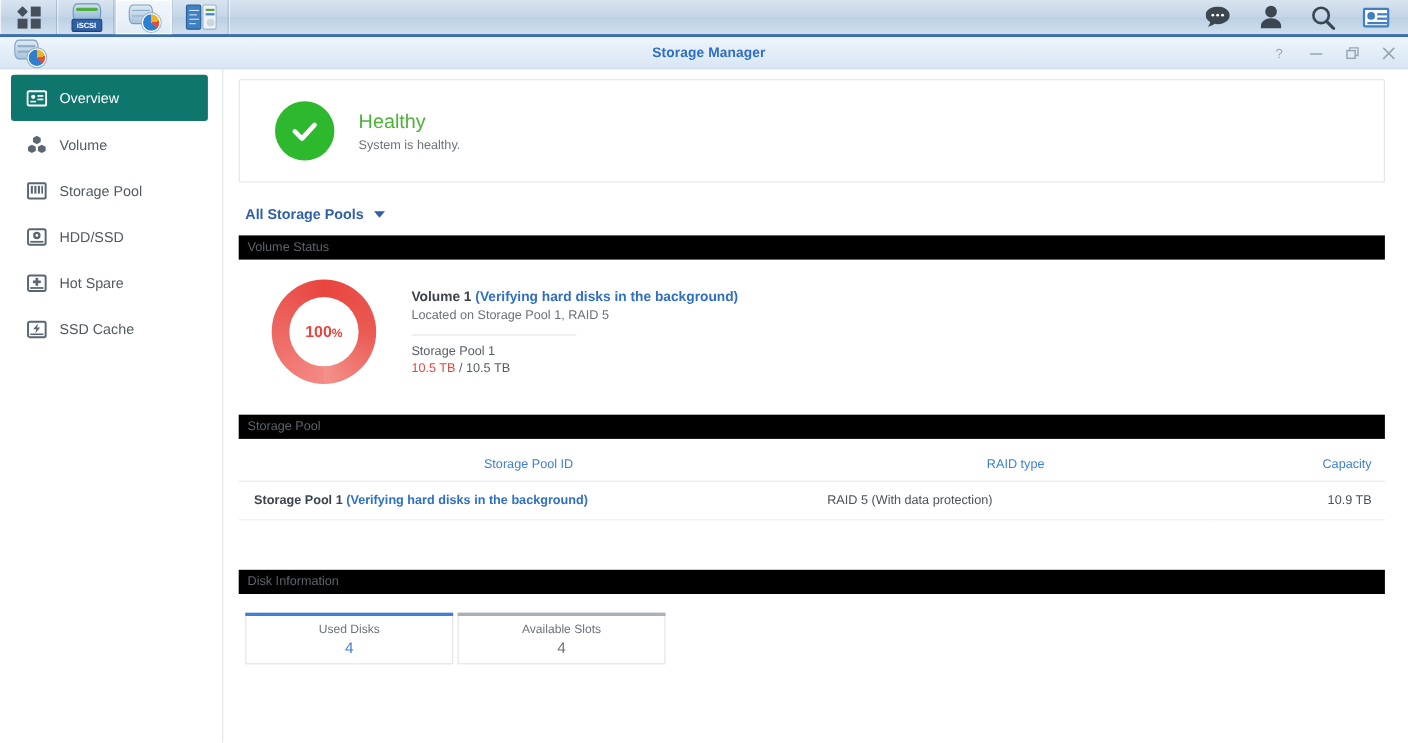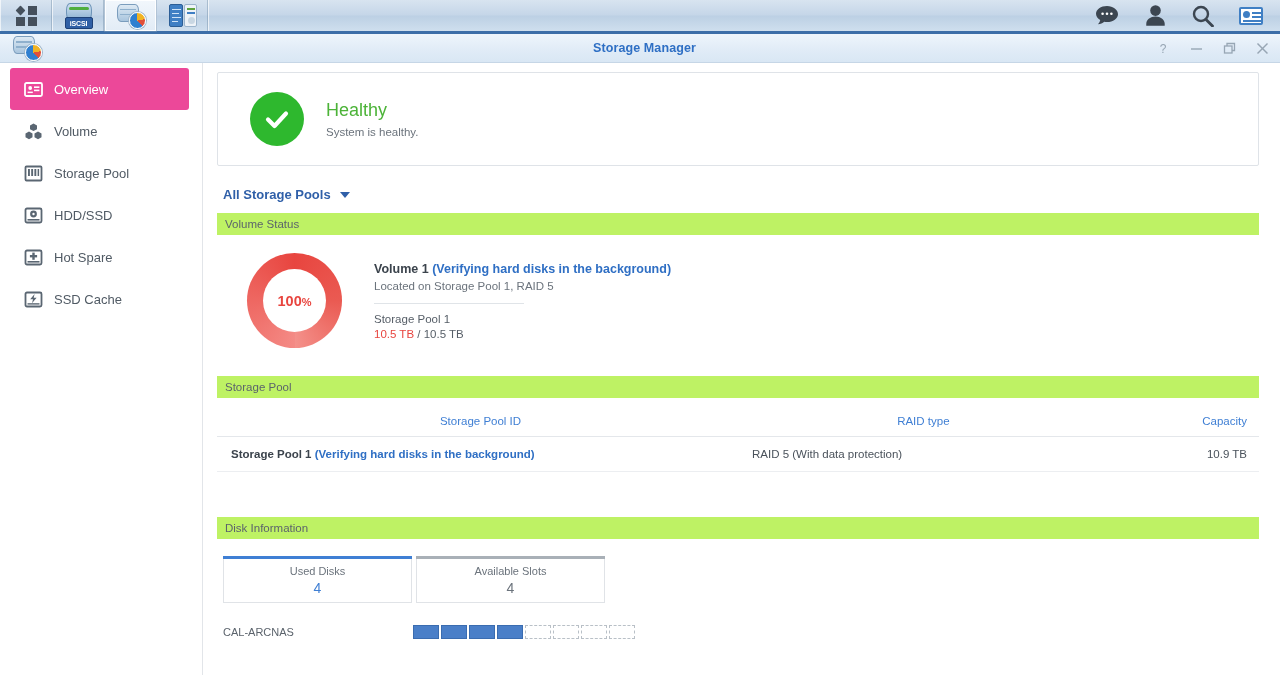--- a/index.html
+++ b/index.html
@@ -130,21 +130,21 @@
   
   #sidebar {
     width: 203px; background: #fff; border-right: 1px solid #e2e5e9;
     padding-top: 5px; flex: 0 0 203px;
   }
   .nav-item {
     height: 42px; margin: 0 13px 0 10px; padding-left: 14px;
     display: flex; align-items: center; gap: 11px;
     border-radius: 3px; color: #505a64; font-size: 13px;
   }
-  .nav-item.active { background: #ec4899; color: #fff; }
+  .nav-item.active { background: #0f766e; color: #fff; }
   .nav-ico { width: 19px; height: 19px; flex: 0 0 19px; position: relative; color: #5a6672; }
   .nav-item.active .nav-ico { color: #fff; }
   .nav-ico svg { display: block; }
 
   
   #main { flex: 1; padding: 9px 21px 0 14px; overflow: hidden; }
 
   #health {
     border: 1px solid #dfe3e8; border-radius: 2px;
     height: 94px; display: flex; align-items: center; padding-left: 32px;
@@ -161,21 +161,21 @@
 
   #pool-select {
     margin-top: 21px; margin-left: 6px;
     font-size: 13px; font-weight: bold; color: #2f5fa8;
     display: inline-flex; align-items: center; gap: 9px;
   }
   .caret { width: 0; height: 0; border-left: 5px solid transparent; border-right: 5px solid transparent;
            border-top: 6px solid #2f5fa8; }
 
   .sect-head {
-    margin-top: 10px; height: 22px; background: #bef264;
+    margin-top: 10px; height: 22px; background: #000000;
     display: flex; align-items: center; padding-left: 8px;
     font-size: 11.5px; color: #5b636c;
   }
 
   
   #vol-body { display: flex; align-items: center; padding: 18px 0 18px 30px; }
   #donut {
     width: 95px; height: 95px; border-radius: 50%; flex: 0 0 95px;
     background: conic-gradient(from 180deg, #f48a85, #e8453f 50%, #ea5a52 75%, #f4918b);
     display: flex; align-items: center; justify-content: center;
@@ -506,30 +506,17 @@
         <div id="disk-cards">
           <div class="disk-card blue">
             <span class="cap">Used Disks</span>
             <span class="val">4</span>
           </div>
           <div class="disk-card gray">
             <span class="cap">Available Slots</span>
             <span class="val">4</span>
           </div>
         </div>
-        <div id="disk-row">
-          <span id="disk-name">CAL-ARCNAS</span>
-          <span id="slots">
-            <span class="slot used"></span>
-            <span class="slot used"></span>
-            <span class="slot used"></span>
-            <span class="slot used"></span>
-            <span class="slot empty"></span>
-            <span class="slot empty"></span>
-            <span class="slot empty"></span>
-            <span class="slot empty"></span>
-          </span>
-        </div>
       </div>
 
     </div>
   </div>
 </div>
 
 </body></html>

